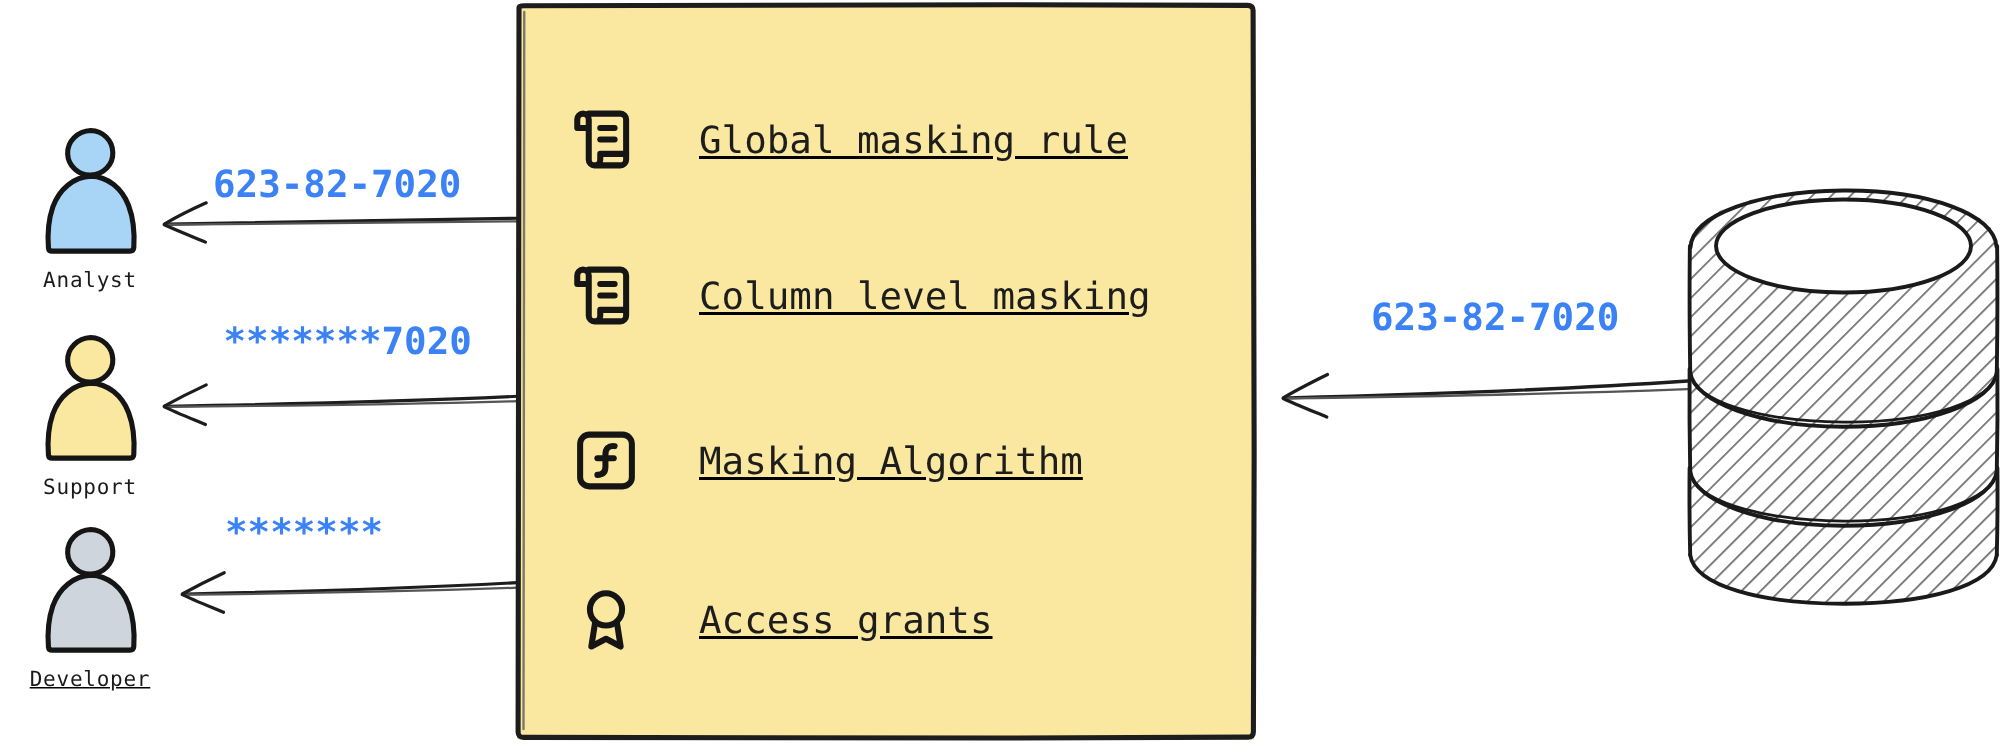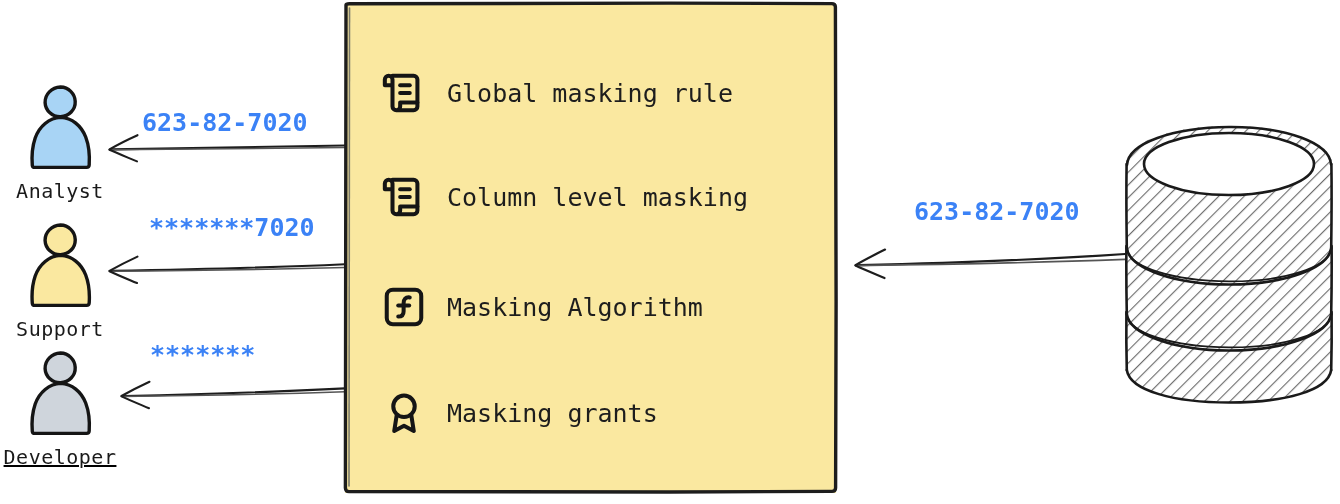--- a/index.html
+++ b/index.html
@@ -26,21 +26,21 @@
   }
   .actor-figure {
     position: relative;
     width: 82px;
     height: 100px;
     margin: 0 auto;
   }
   .actor-figure svg { display: block; }
   .actor-label {
     font-family: "DejaVu Sans Mono", "Liberation Mono", monospace;
-    font-size: 20px;
+    font-size: 14px;
     color: #1a1a1a;
     letter-spacing: 0.5px;
     margin-top: 1px;
     white-space: nowrap;
   }
 
   
   .flow-label {
     position: absolute;
     font-family: "DejaVu Sans Mono", "Liberation Mono", monospace;
@@ -84,22 +84,23 @@
     top: 0;
     width: 491px;
     height: 490px;
     padding: 0;
   }
   .policy-row {
     position: absolute;
     left: 36px;
     display: flex;
     align-items: center;
-    gap: 20px;
+    gap: 39px;
     height: 56px;
+    text-decoration: underline;
   }
   .policy-icon {
     width: 46px;
     height: 46px;
     flex: 0 0 46px;
     display: flex;
     align-items: center;
     justify-content: center;
   }
   .policy-icon svg { display: block; }
@@ -235,21 +236,21 @@
         <span class="policy-text">Masking Algorithm</span>
       </div>
 
       <div class="policy-row" style="top:382px;">
         <span class="policy-icon">
           <svg width="46" height="46" viewBox="0 0 24 24" fill="none" stroke="#151515" stroke-width="2.1" stroke-linecap="round" stroke-linejoin="round">
             <circle cx="12" cy="8.5" r="5.6"></circle>
             <path d="M8.2 13.1 6.9 21.4l5.1-2.7 5.1 2.7-1.3-8.3"></path>
           </svg>
         </span>
-        <span class="policy-text">Masking grants</span>
+        <span class="policy-text">Access grants</span>
       </div>
 
     </div>
   </div>
 
   <div class="flow-label" style="left:914px; top:197px;">623-82-7020</div>
 
   <div class="arrow" style="left:843px; top:243px;">
     <svg width="285" height="38" viewBox="0 0 285 38">
       <path d="M282 11 C230 14.6 130 19.4 16 22.2" fill="none" stroke="#1d1d1d" stroke-width="2.2" stroke-linecap="round"></path>

